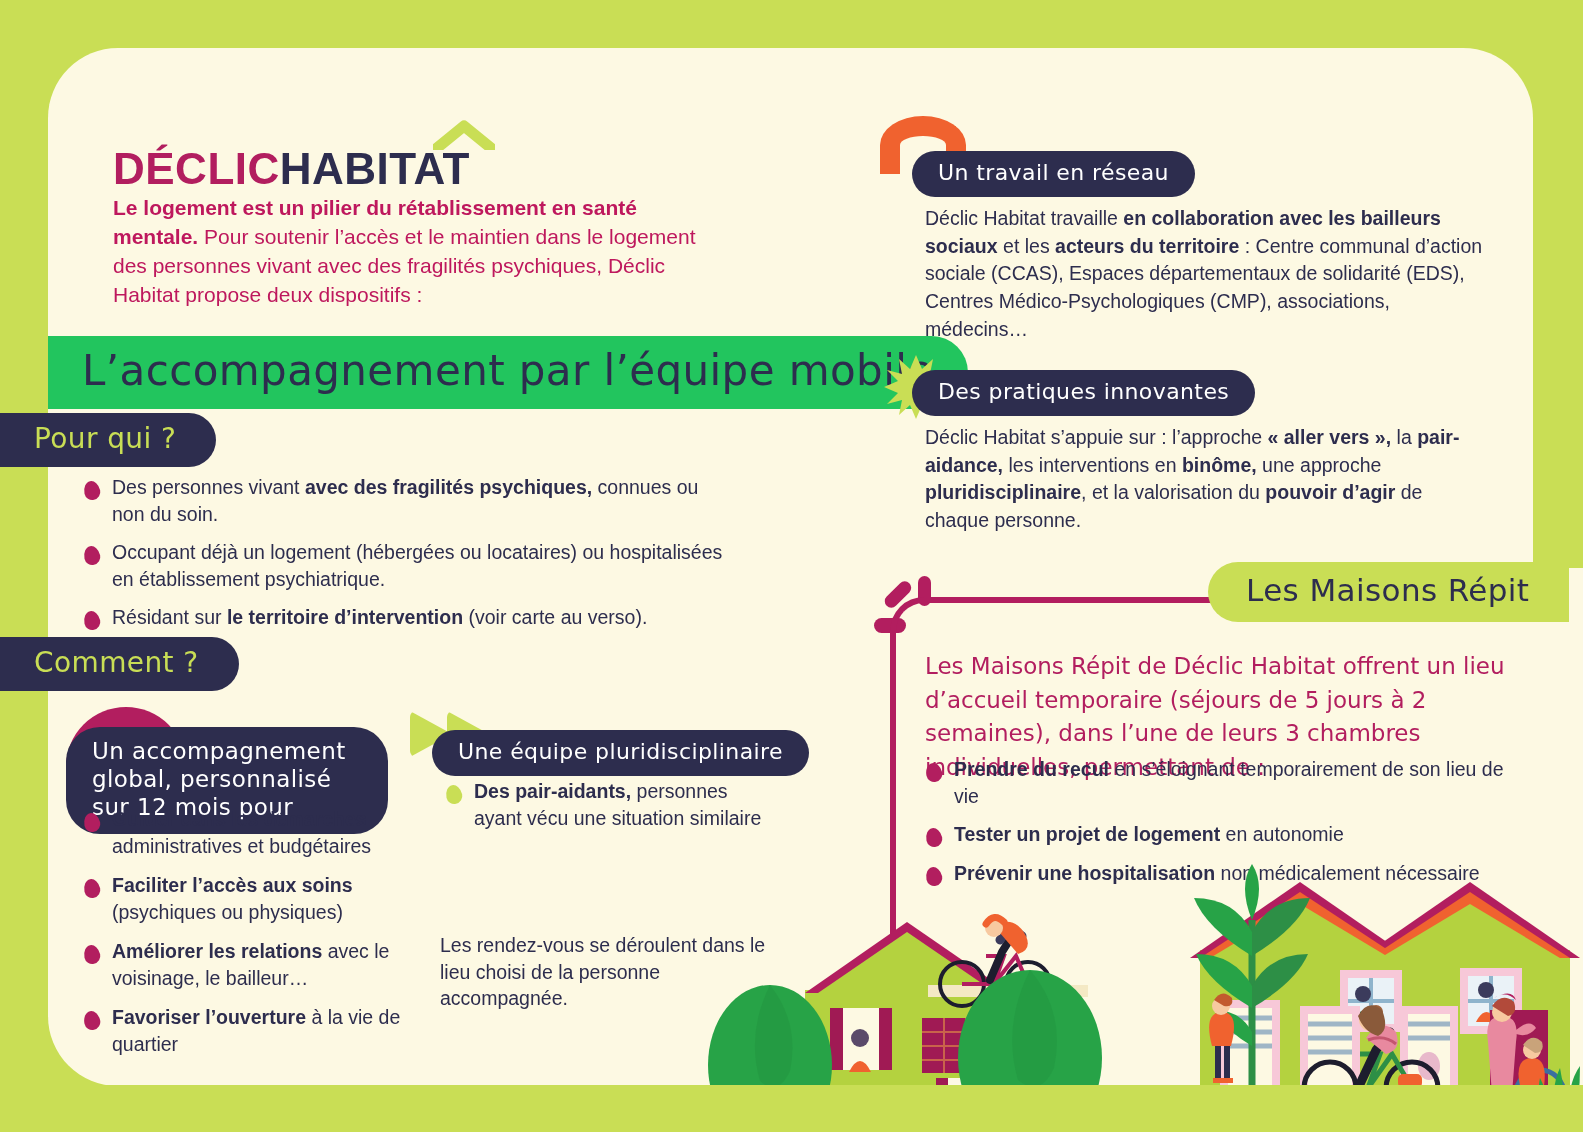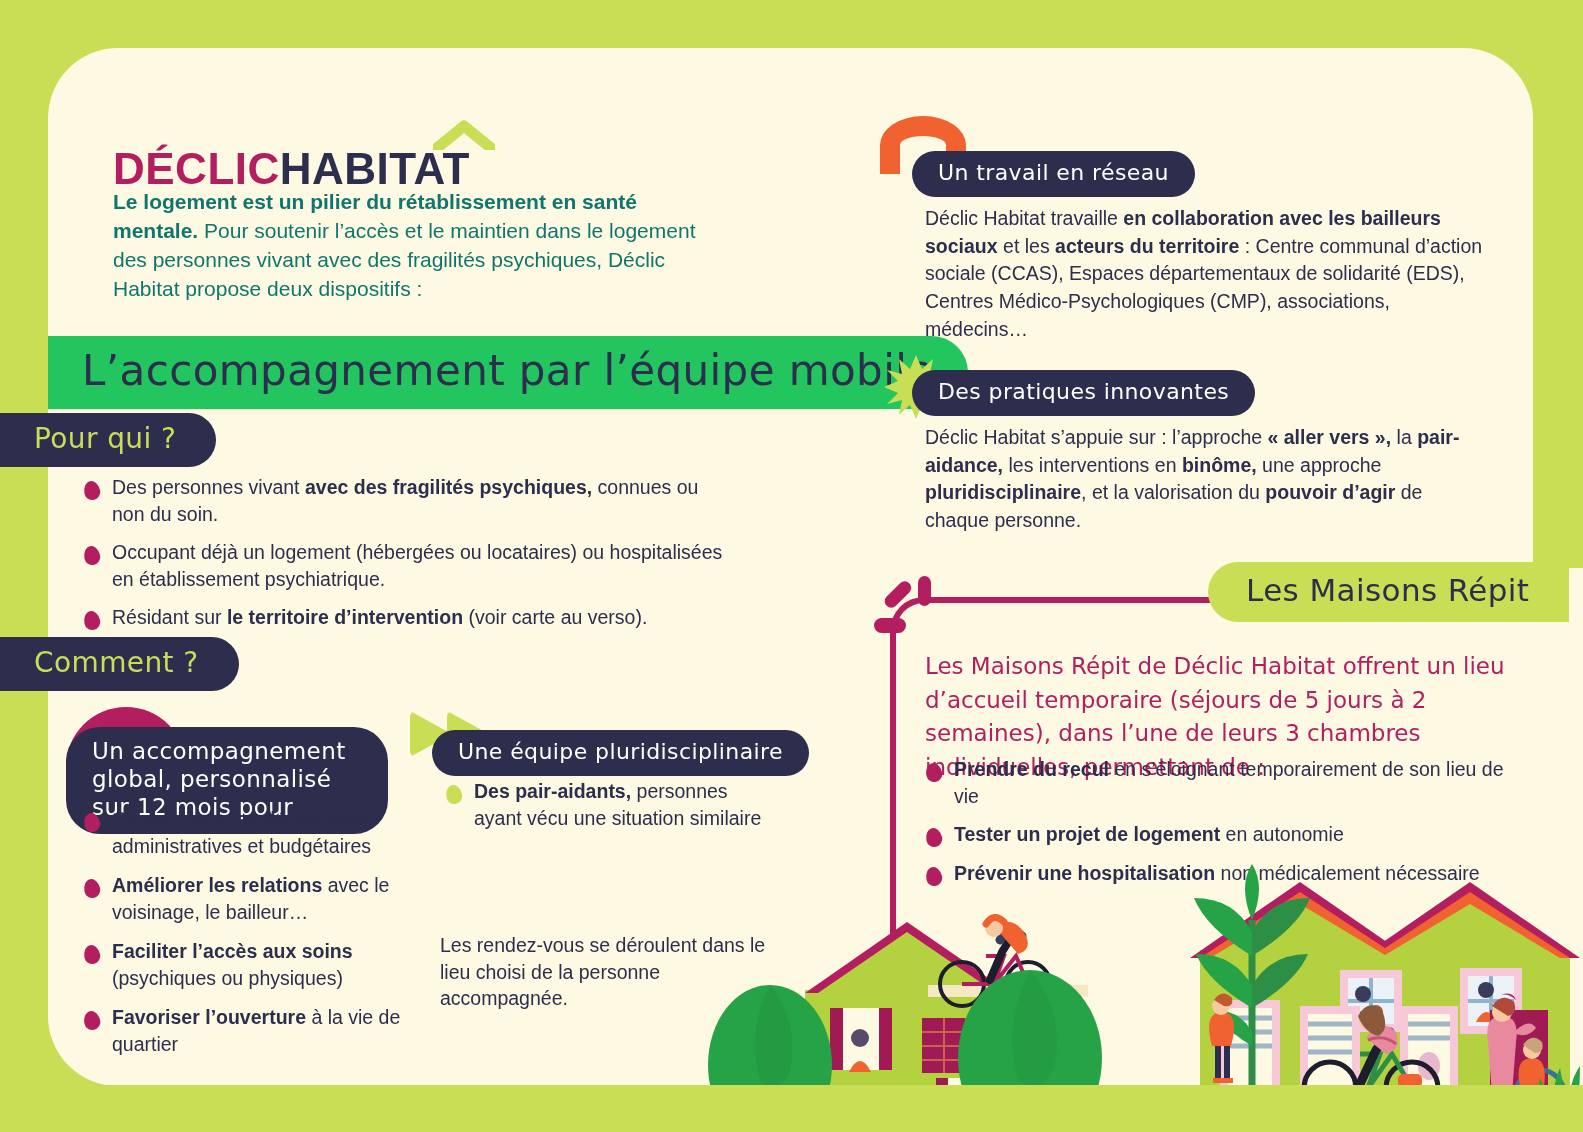--- a/index.html
+++ b/index.html
@@ -31,22 +31,22 @@
   #logo .word { font-size: 44px; font-weight: bold; letter-spacing: .5px;
                 font-family:"Liberation Sans", sans-serif; }
   #logo .declic { color: #b21e5f; }
   #logo .habitat { color: #2d2d4e; }
   #logo-roof { position: absolute; left: 320px; top: -24px; width: 62px; height: 30px; }
 
   
   .body-text { color:#2d2d4e; font-size:19.5px; line-height:1.42; }
   .body-text b { font-weight: bold; }
 
-  #intro { position:absolute; left:113px; top:188px; width:610px;
-           font-size:21px; line-height:1.38; color:#0f766e; }
+  #intro { position:absolute; left:113px; top:194px; width:610px;
+           font-size:21px; line-height:1.38; color:#be185d; }
   #intro b { font-weight:bold; }
 
   
   .pill { position:absolute; display:flex; align-items:flex-end;
           font-family:"DejaVu Sans", sans-serif; letter-spacing:.4px; }
 
   .pill-green-big {
     background:#22c55e; color:#2d2d4e; font-size:42px;
     border-radius: 0 40px 40px 0; padding: 10px 34px 14px 34px;
   }
@@ -173,22 +173,22 @@
   <span>Comment ?</span>
 </div>
 
 <div id="deco-halfcircle"></div>
 <div class="pill pill-navy-w" id="pill-accomp">
   <span>Un accompagnement global, personnalisé sur 12 mois pour</span>
 </div>
 
 <ul class="blist" id="list-comment-1">
   <li><b>Guider dans les démarches</b><span> administratives et budgétaires</span></li>
+  <li><b>Faciliter l’accès aux soins</b><span> (psychiques ou physiques)</span></li>
   <li><b>Améliorer les relations</b><span> avec le voisinage, le bailleur…</span></li>
-  <li><b>Faciliter l’accès aux soins</b><span> (psychiques ou physiques)</span></li>
   <li><b>Favoriser l’ouverture</b><span> à la vie de quartier</span></li>
 </ul>
 
 <div class="tri" id="tri-a"></div>
 <div class="tri" id="tri-b"></div>
 <div class="pill pill-navy-w-s" id="pill-equipe-pluri">
   <span>Une équipe pluridisciplinaire</span>
 </div>
 
 <ul class="blist green" id="list-equipe">

